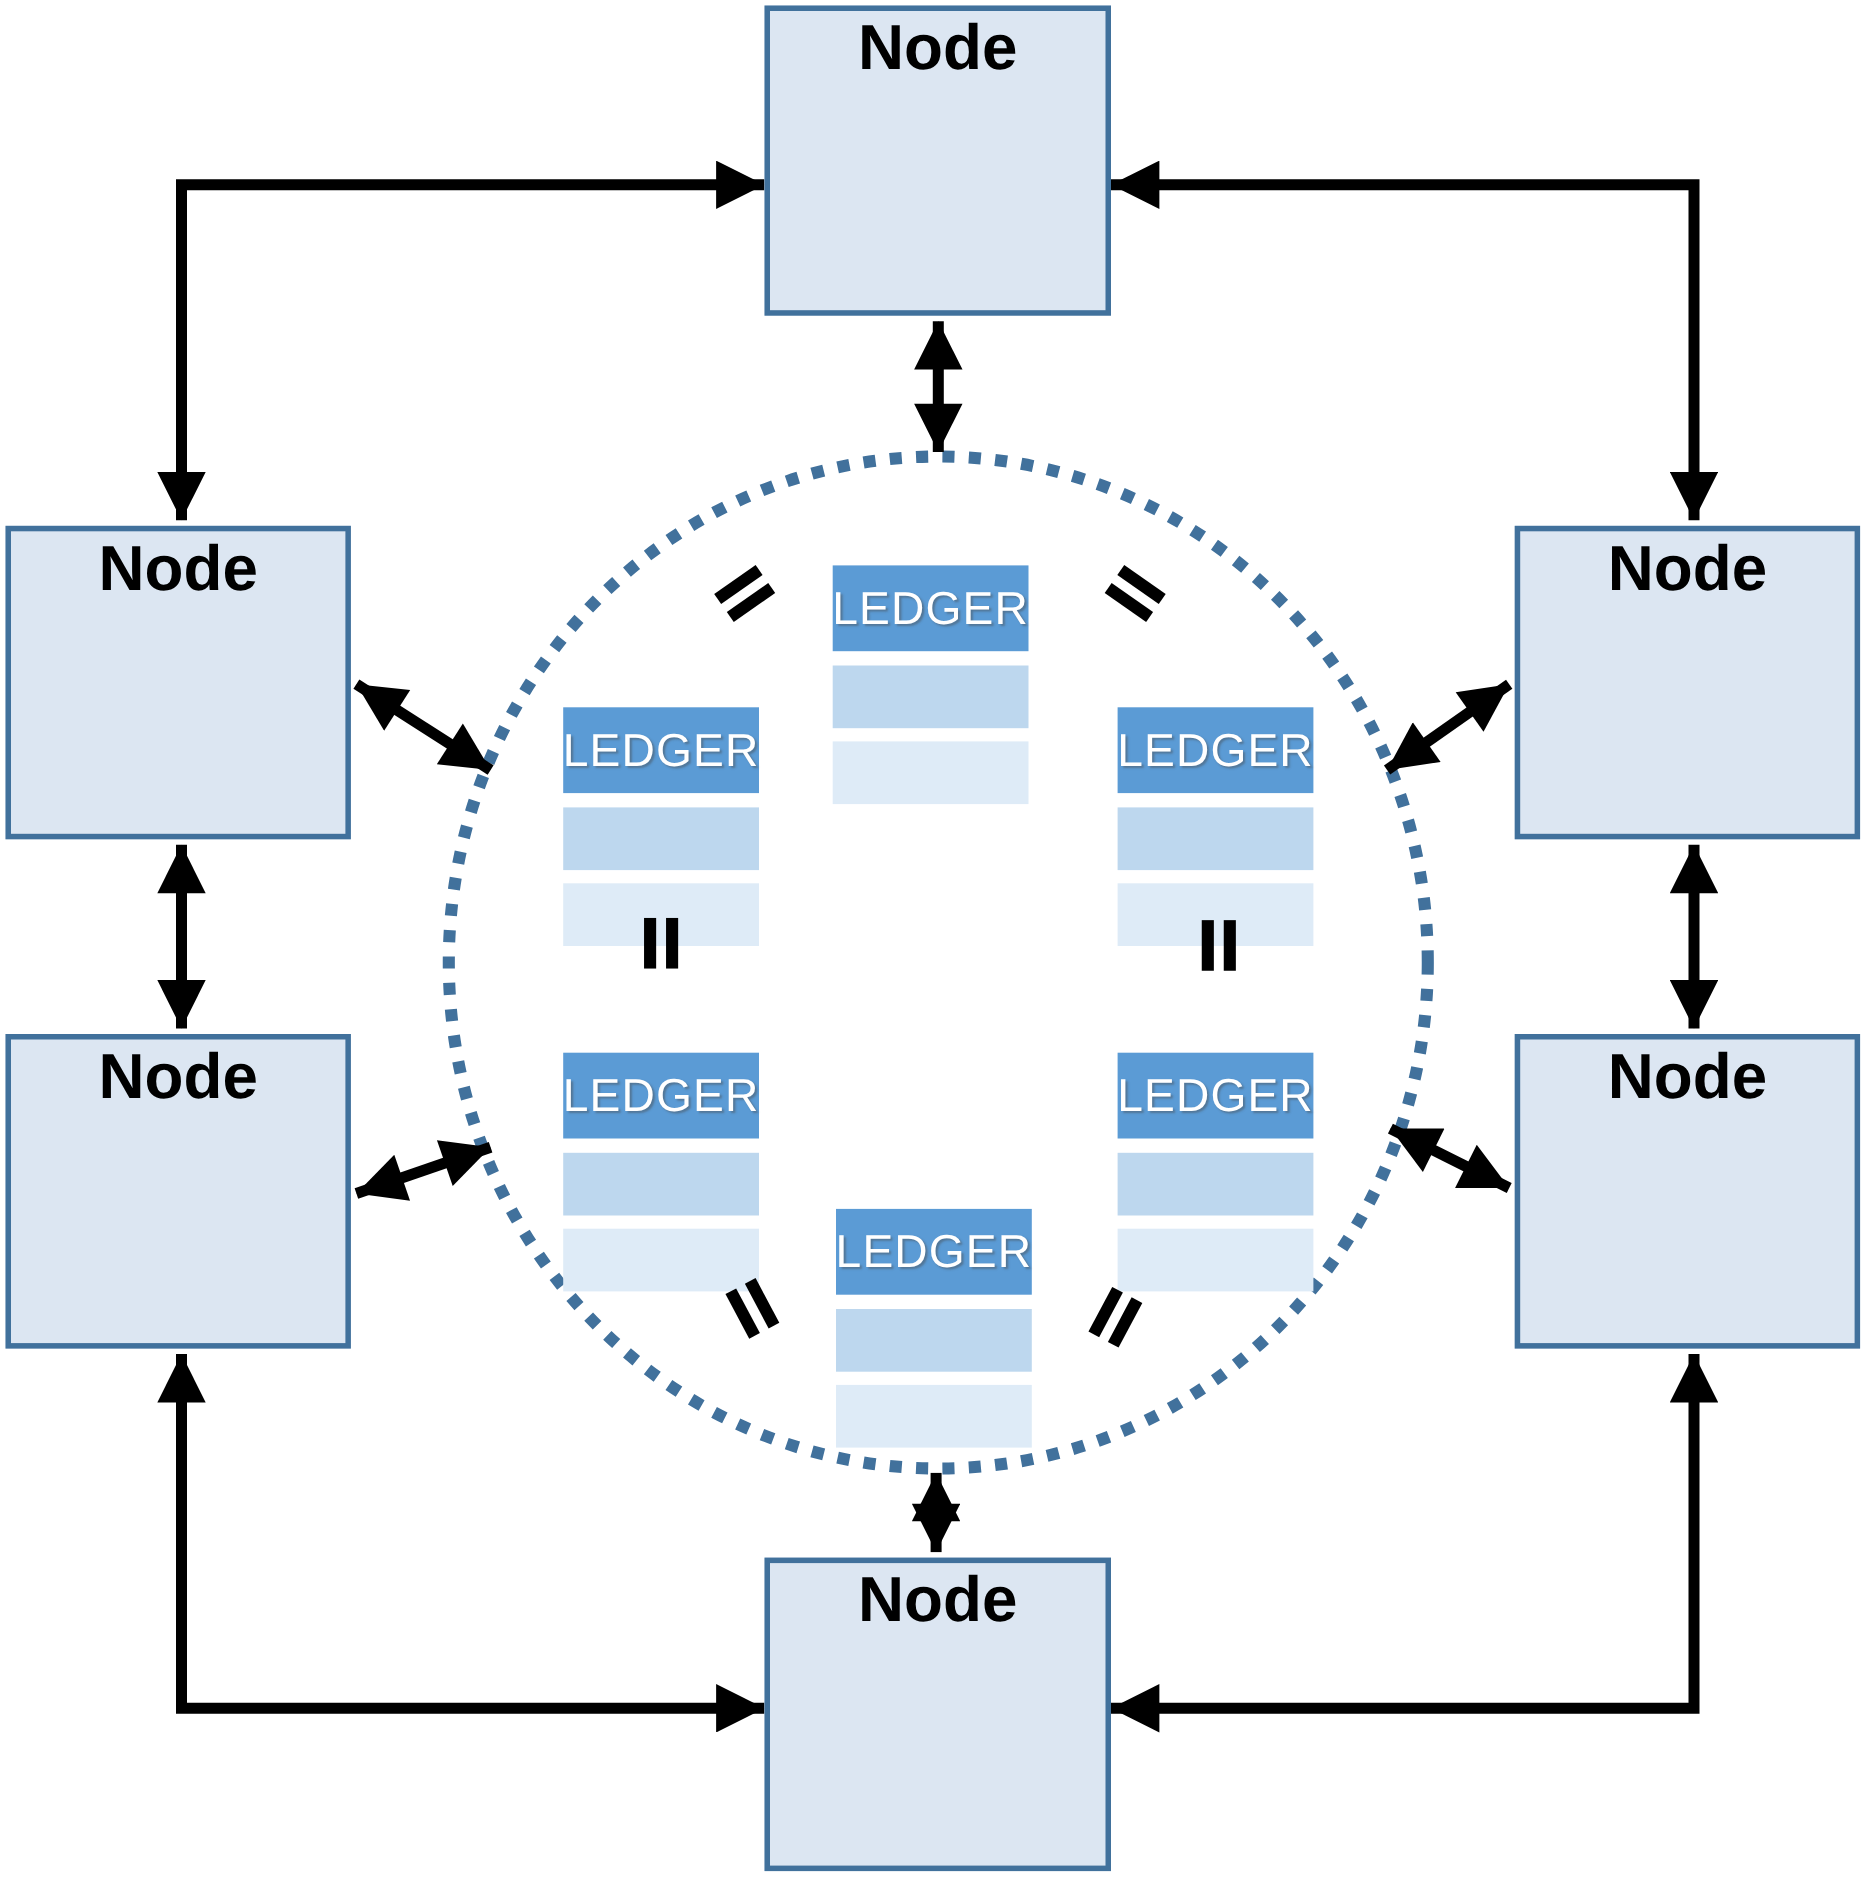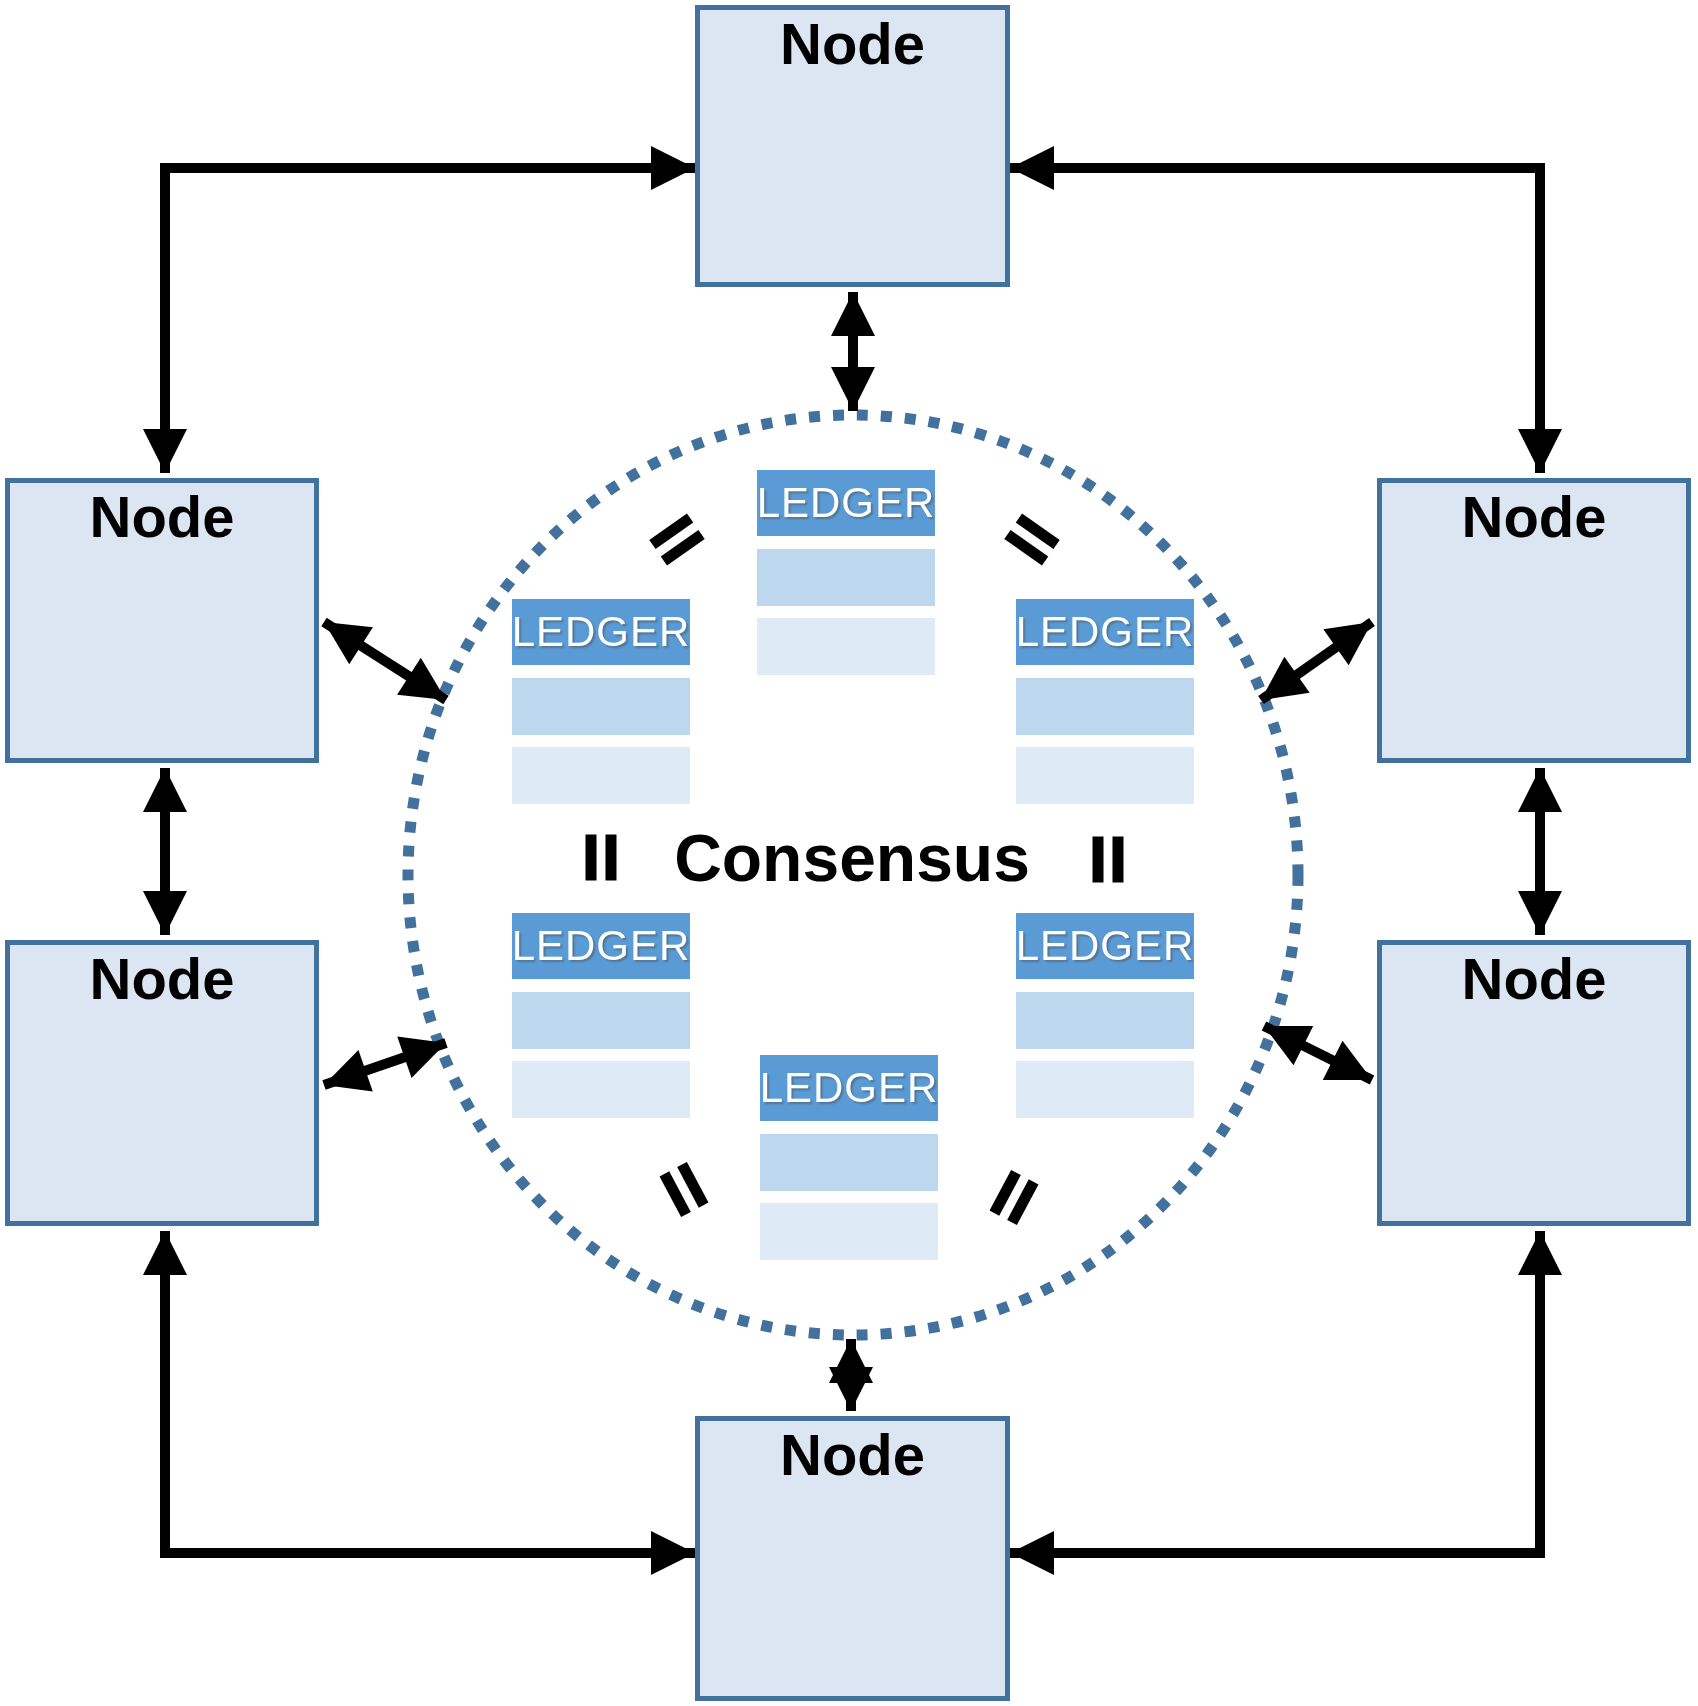--- a/index.html
+++ b/index.html
@@ -32,26 +32,27 @@
   
   .consensus-label{
     position:absolute;left:552px;top:815px;width:600px;height:86px;
     display:flex;align-items:center;justify-content:center;
     font-size:66px;font-weight:bold;color:var(--text,#000);
   }
 
   
   .ledger{position:absolute;width:178px;}
   .ledger .ledger-header{
-    height:66px;margin-bottom:13px;
+    height:78px;margin-bottom:13px;
     background:var(--ledger-header,#5b9bd5);
     display:flex;align-items:center;justify-content:center;
     color:var(--ledger-text,#fff);
     font-size:42px;font-weight:400;letter-spacing:1px;
     text-shadow:2px 2px 2px rgba(70,70,70,0.45);
+    margin-top:44px;
   }
   .ledger .row1{height:57px;margin-bottom:12px;background:var(--ledger-row1,#bdd7ee);}
   .ledger .row2{height:57px;background:var(--ledger-row2,#deebf7);}
   .ledger-top{left:757px;top:470px;}
   .ledger-ml {left:512px;top:599px;}
   .ledger-mr {left:1016px;top:599px;}
   .ledger-bl {left:512px;top:913px;}
   .ledger-br {left:1016px;top:913px;}
   .ledger-bc {left:760px;top:1055px;}
 
@@ -118,21 +119,20 @@
   <div class="node node-ll">
     <span class="node-label">Node</span>
   </div>
   <div class="node node-lr">
     <span class="node-label">Node</span>
   </div>
   <div class="node node-bottom">
     <span class="node-label">Node</span>
   </div>
 
-  <div class="consensus-label">Consensus</div>
 
   <div class="ledger ledger-top">
     <div class="ledger-header">LEDGER</div>
     <div class="row1"></div>
     <div class="row2"></div>
   </div>
   <div class="ledger ledger-ml">
     <div class="ledger-header">LEDGER</div>
     <div class="row1"></div>
     <div class="row2"></div>

